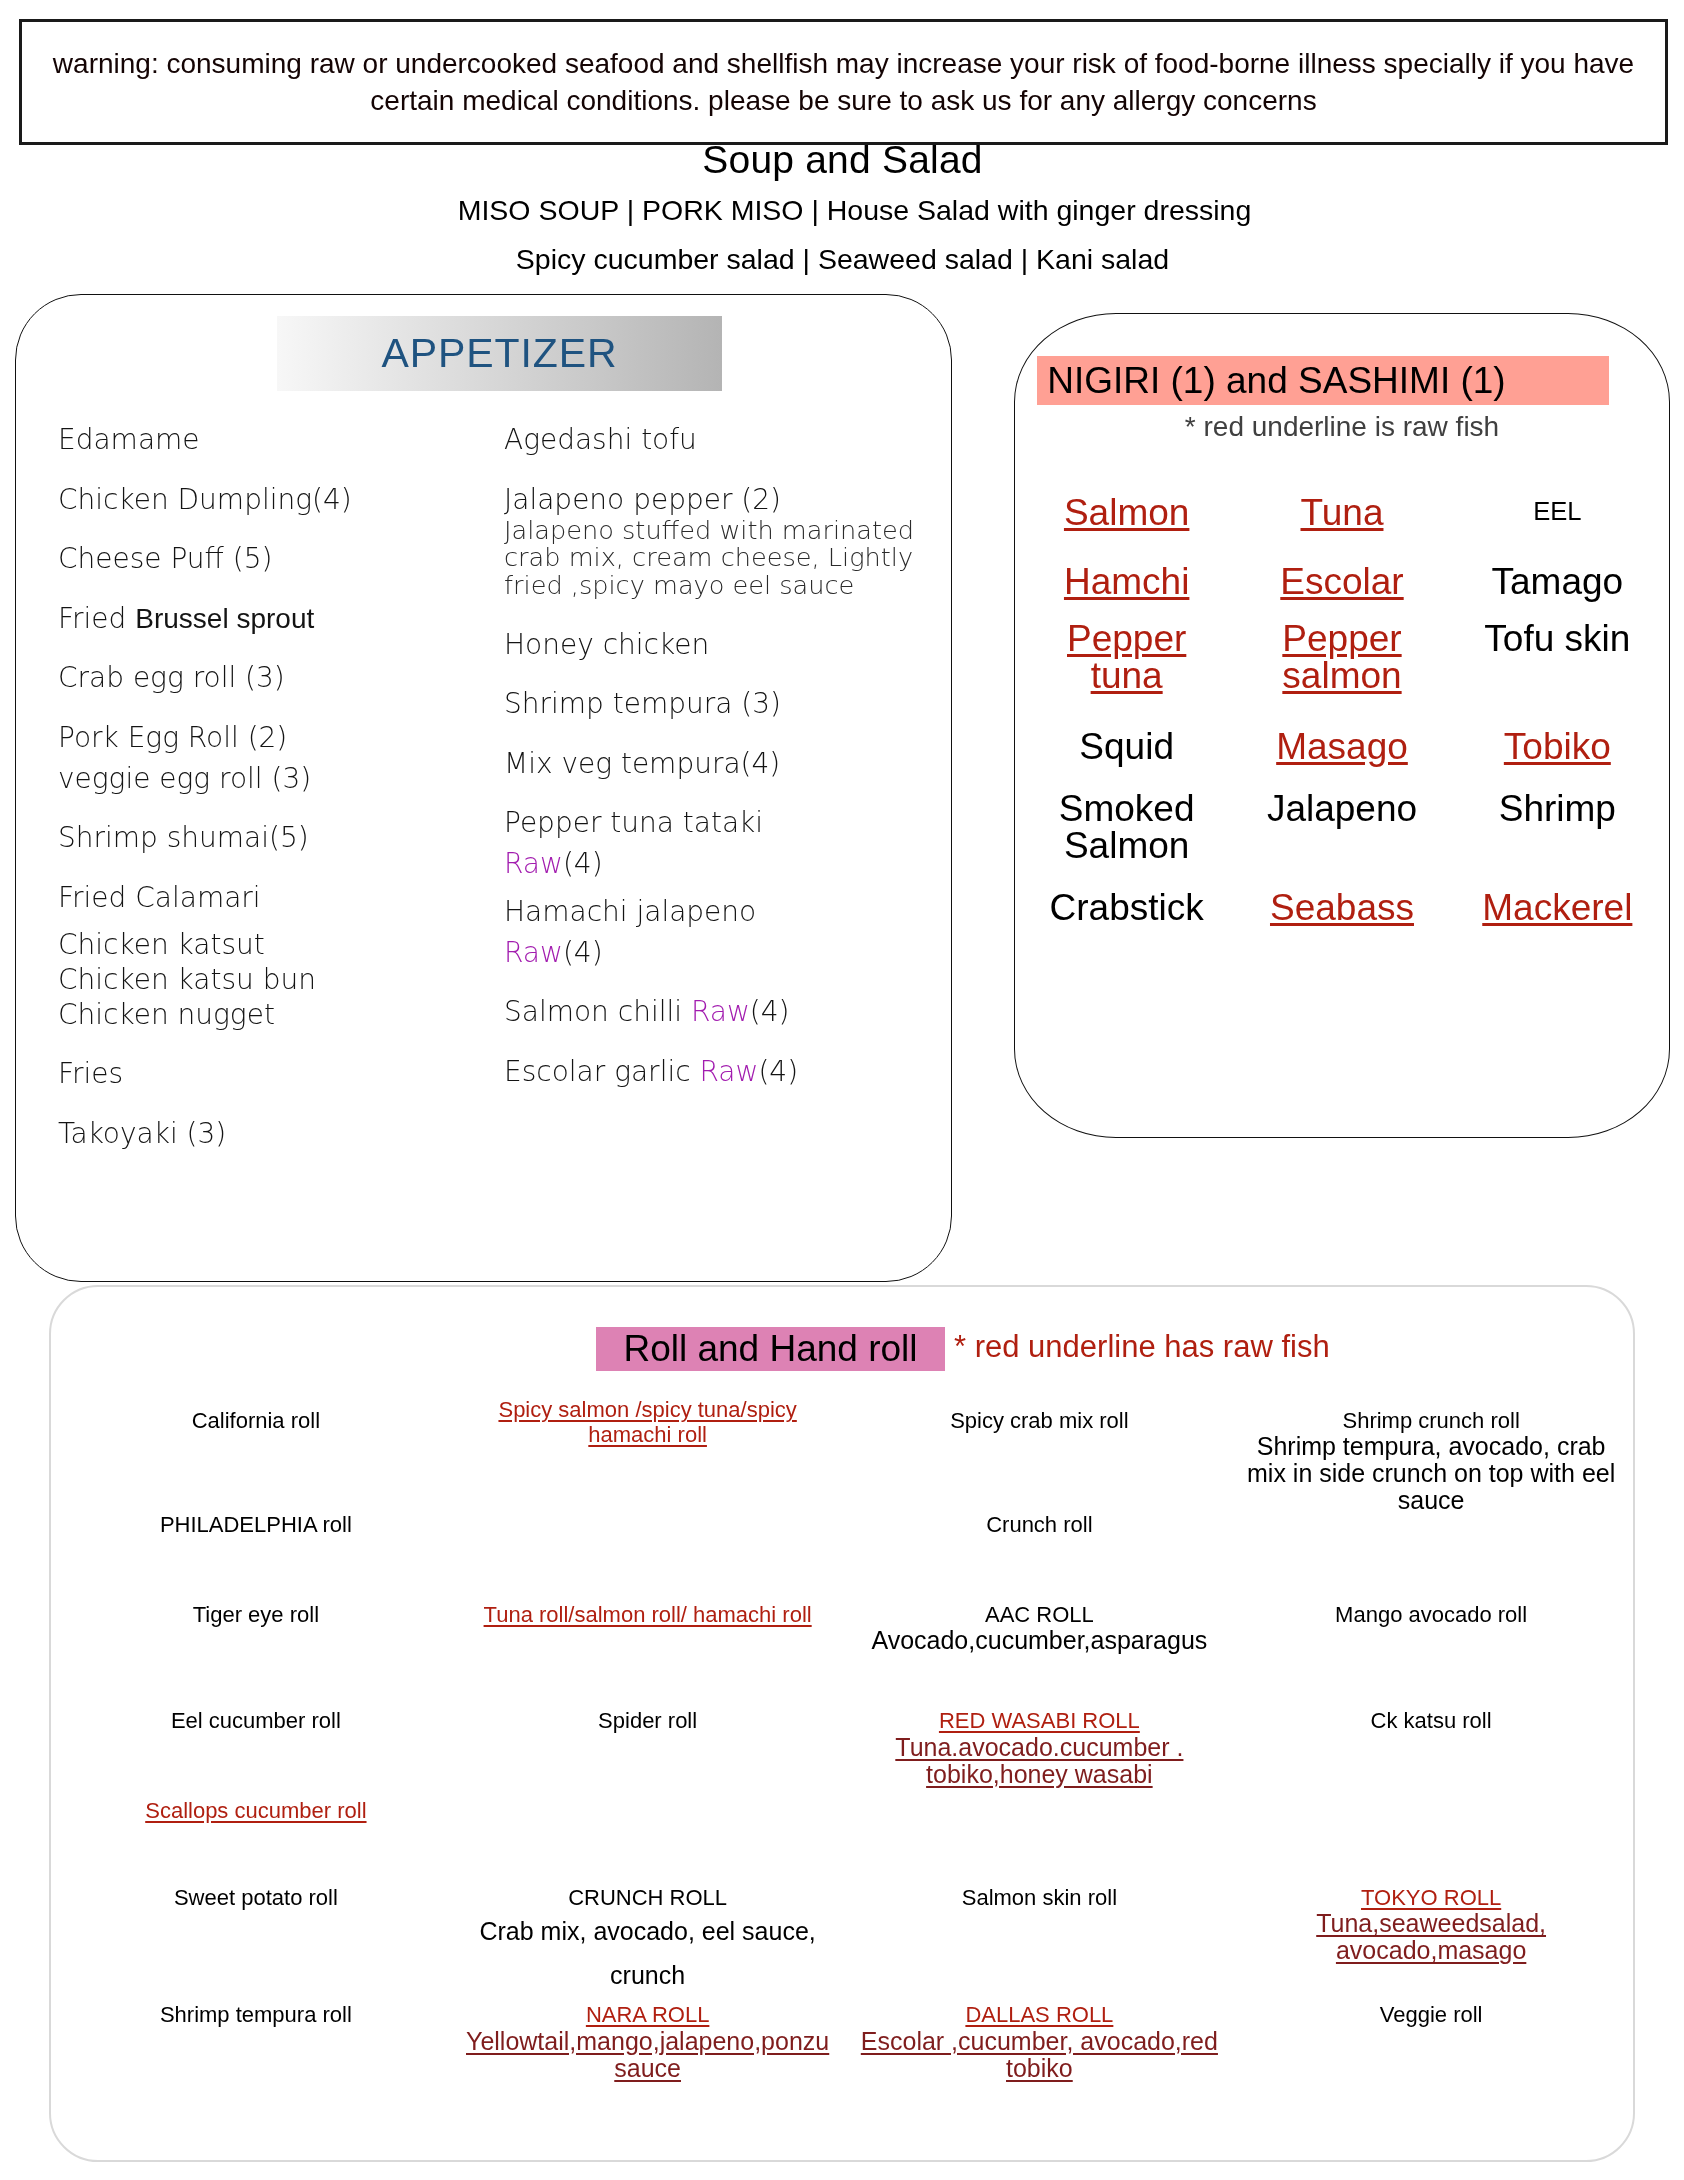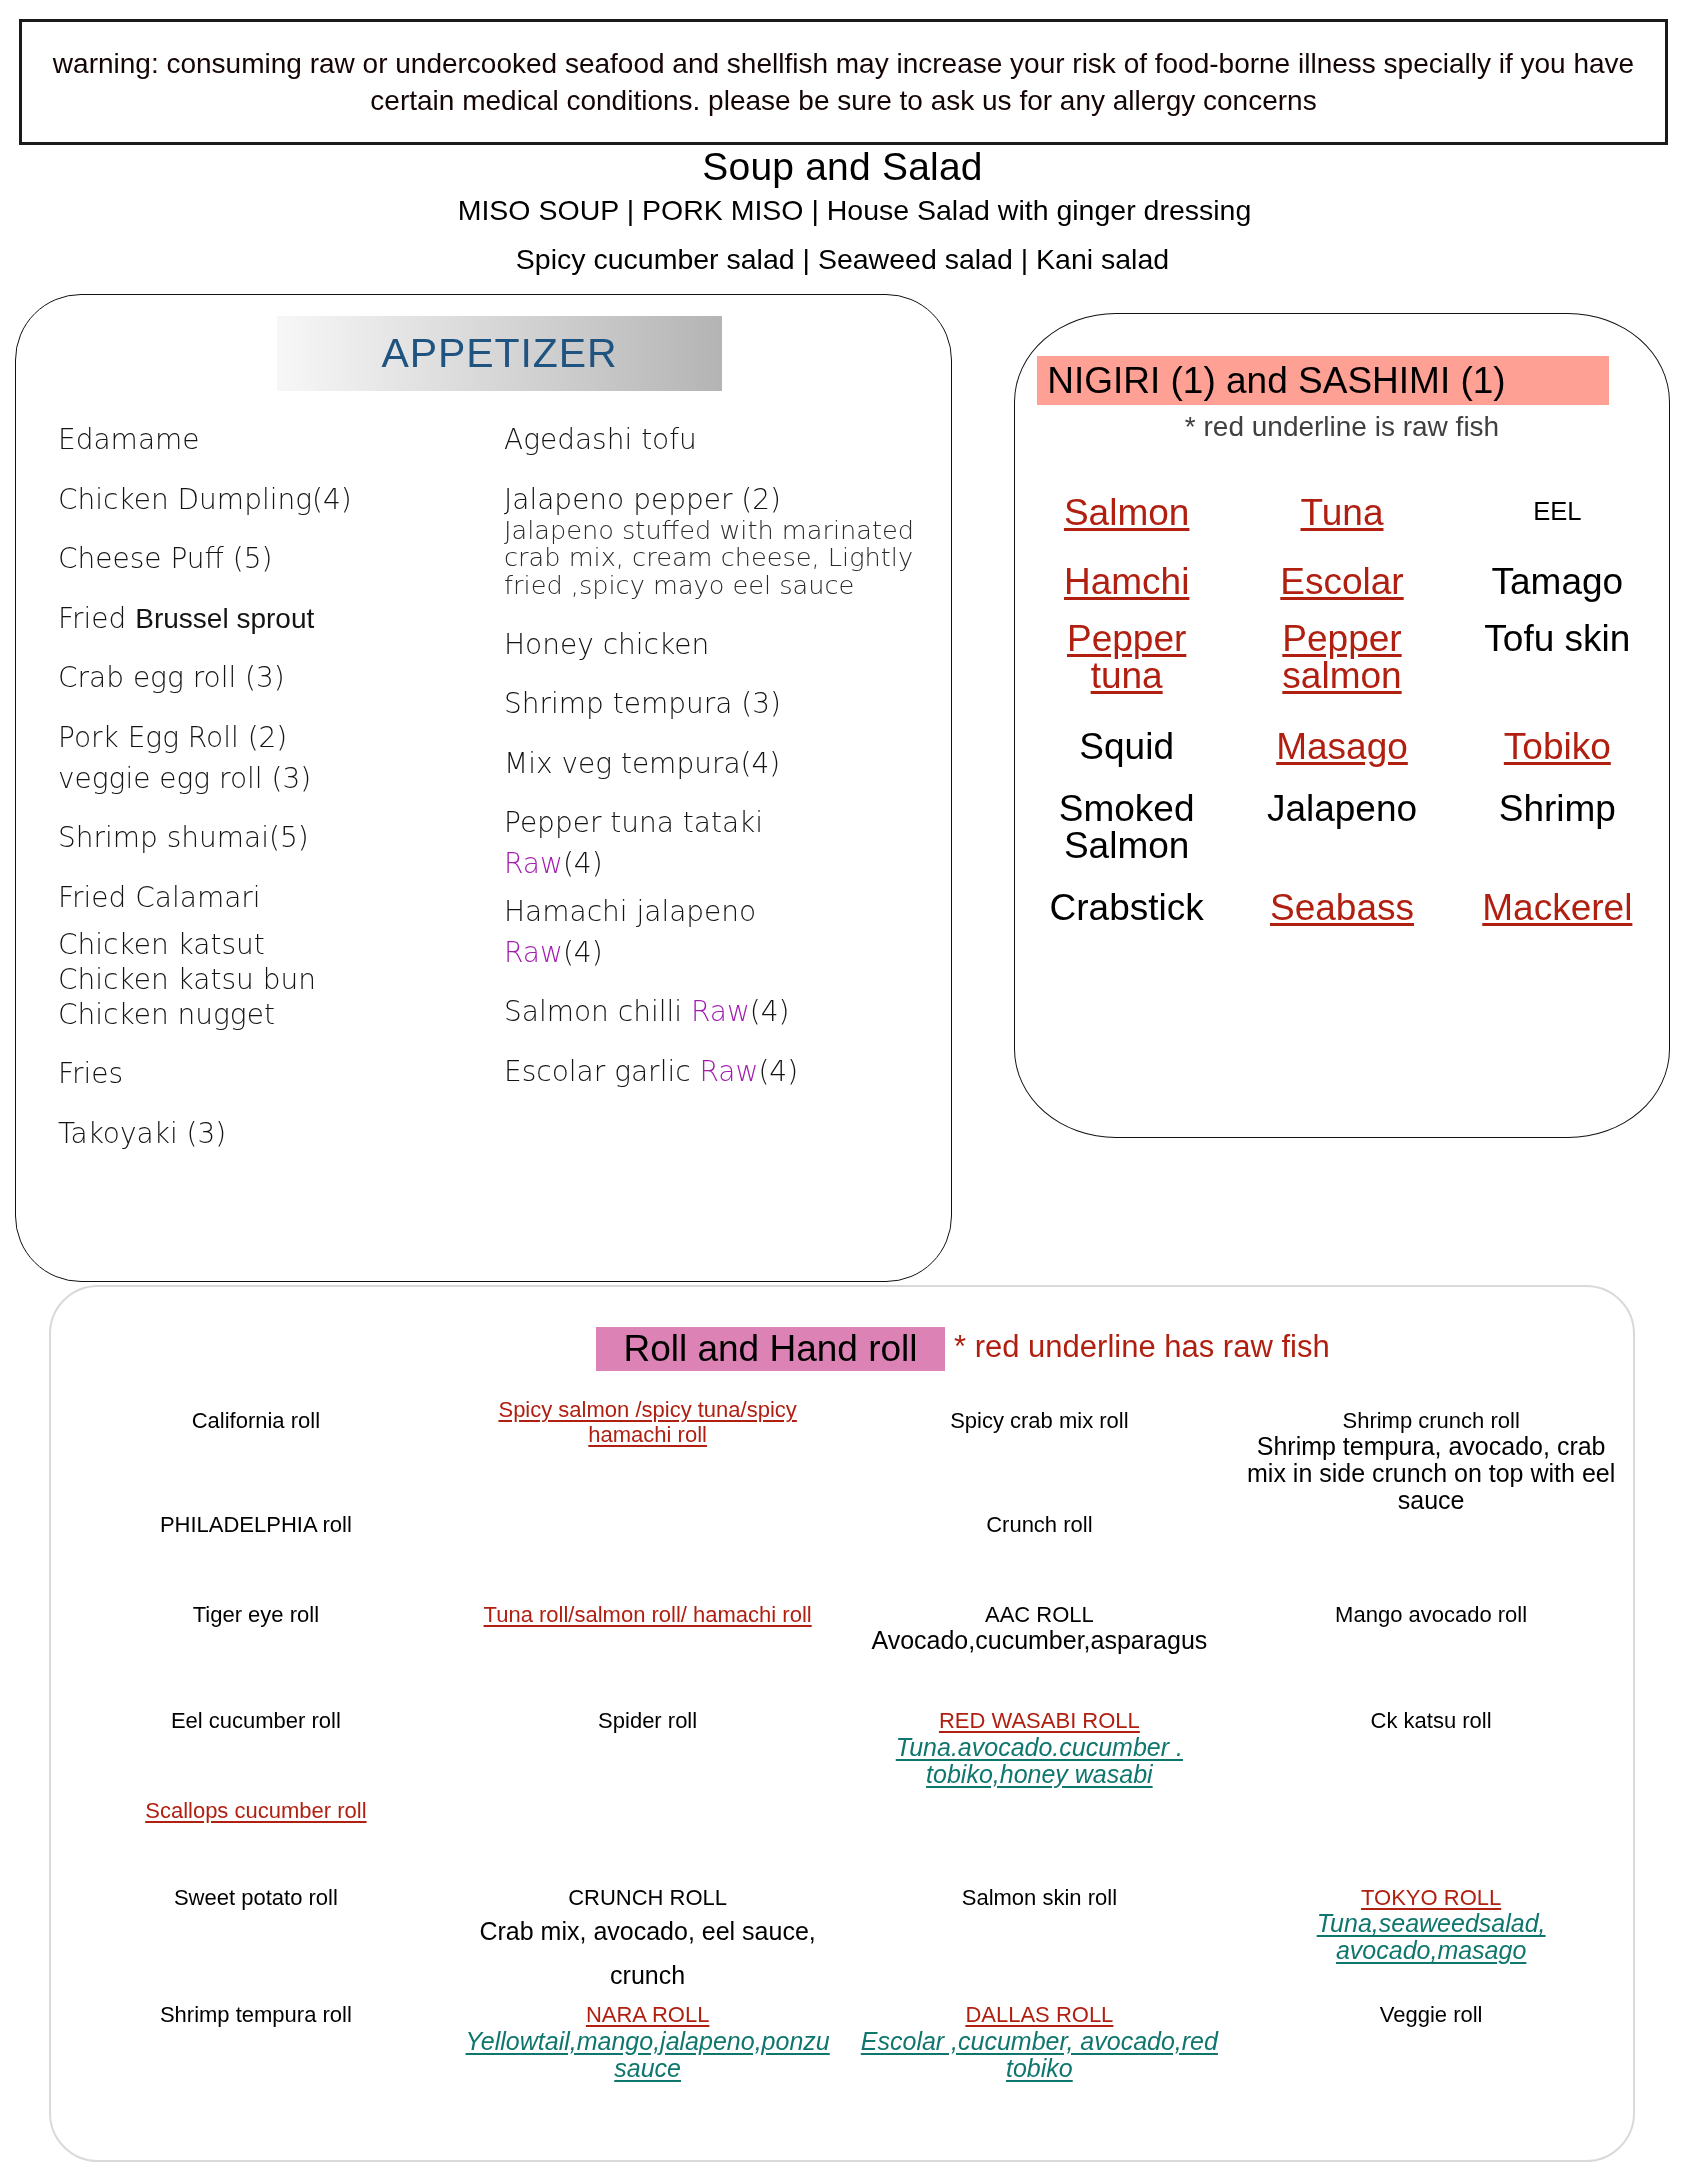--- a/index.html
+++ b/index.html
@@ -20,21 +20,21 @@
     display:flex; align-items:center; justify-content:center;
     padding:5.1px 22px;
   }
   .warning-text{
     font-size:28px; line-height:1.33; text-align:center; color:#140404;
     font-family:"Liberation Sans", sans-serif;
   }
 
   
   .soup-title{
-    position:absolute; left:0; top:145px; width:1685px; text-align:center;
+    position:absolute; left:0; top:138px; width:1685px; text-align:center;
     font-size:39px; color:#000; letter-spacing:0.2px;
   }
   .soup-line1{
     position:absolute; left:12px; top:194px; width:1685px; text-align:center;
     font-size:28.5px; color:#000;
   }
   .soup-line2{
     position:absolute; left:0; top:243px; width:1685px; text-align:center;
     font-size:28.5px; color:#000;
   }
@@ -122,21 +122,21 @@
   .roll-grid{
     position:absolute; left:60px; top:1395px; width:1567px;
     display:grid; grid-template-columns:1fr 1fr 1fr 1fr;
   }
   .roll-cell{
     text-align:center; padding:3.4px 8.5px; color:#000;
   }
   .roll-name{ font-size:22px; line-height:1.12; }
   .roll-name.raw{ color:#b01f10; text-decoration:underline; text-underline-offset:3.4px; }
   .roll-desc{ font-size:25px; line-height:1.08; color:#000; }
-  .roll-desc.raw{ color:#0f766e; text-decoration:underline; text-underline-offset:2.6px;font-style:italic; }
+  .roll-desc.raw{ color:#7f1d1d; text-decoration:underline; text-underline-offset:2.6px; }
   .roll-desc.spaced{ line-height:1.75; }
   .rrow1{ height:104px; }
   .rrow2{ height:90px; }
   .rrow3{ height:89px; }
   .rrow4{ height:90px; }
   .rrow5{ height:104px; }
   .rrow6{ height:85px; }
   .pad-t-sm{ padding-top:13.6px; }
   .pad-t-md{ padding-top:31px; }
   .pad-t-lg{ padding-top:46px; }

